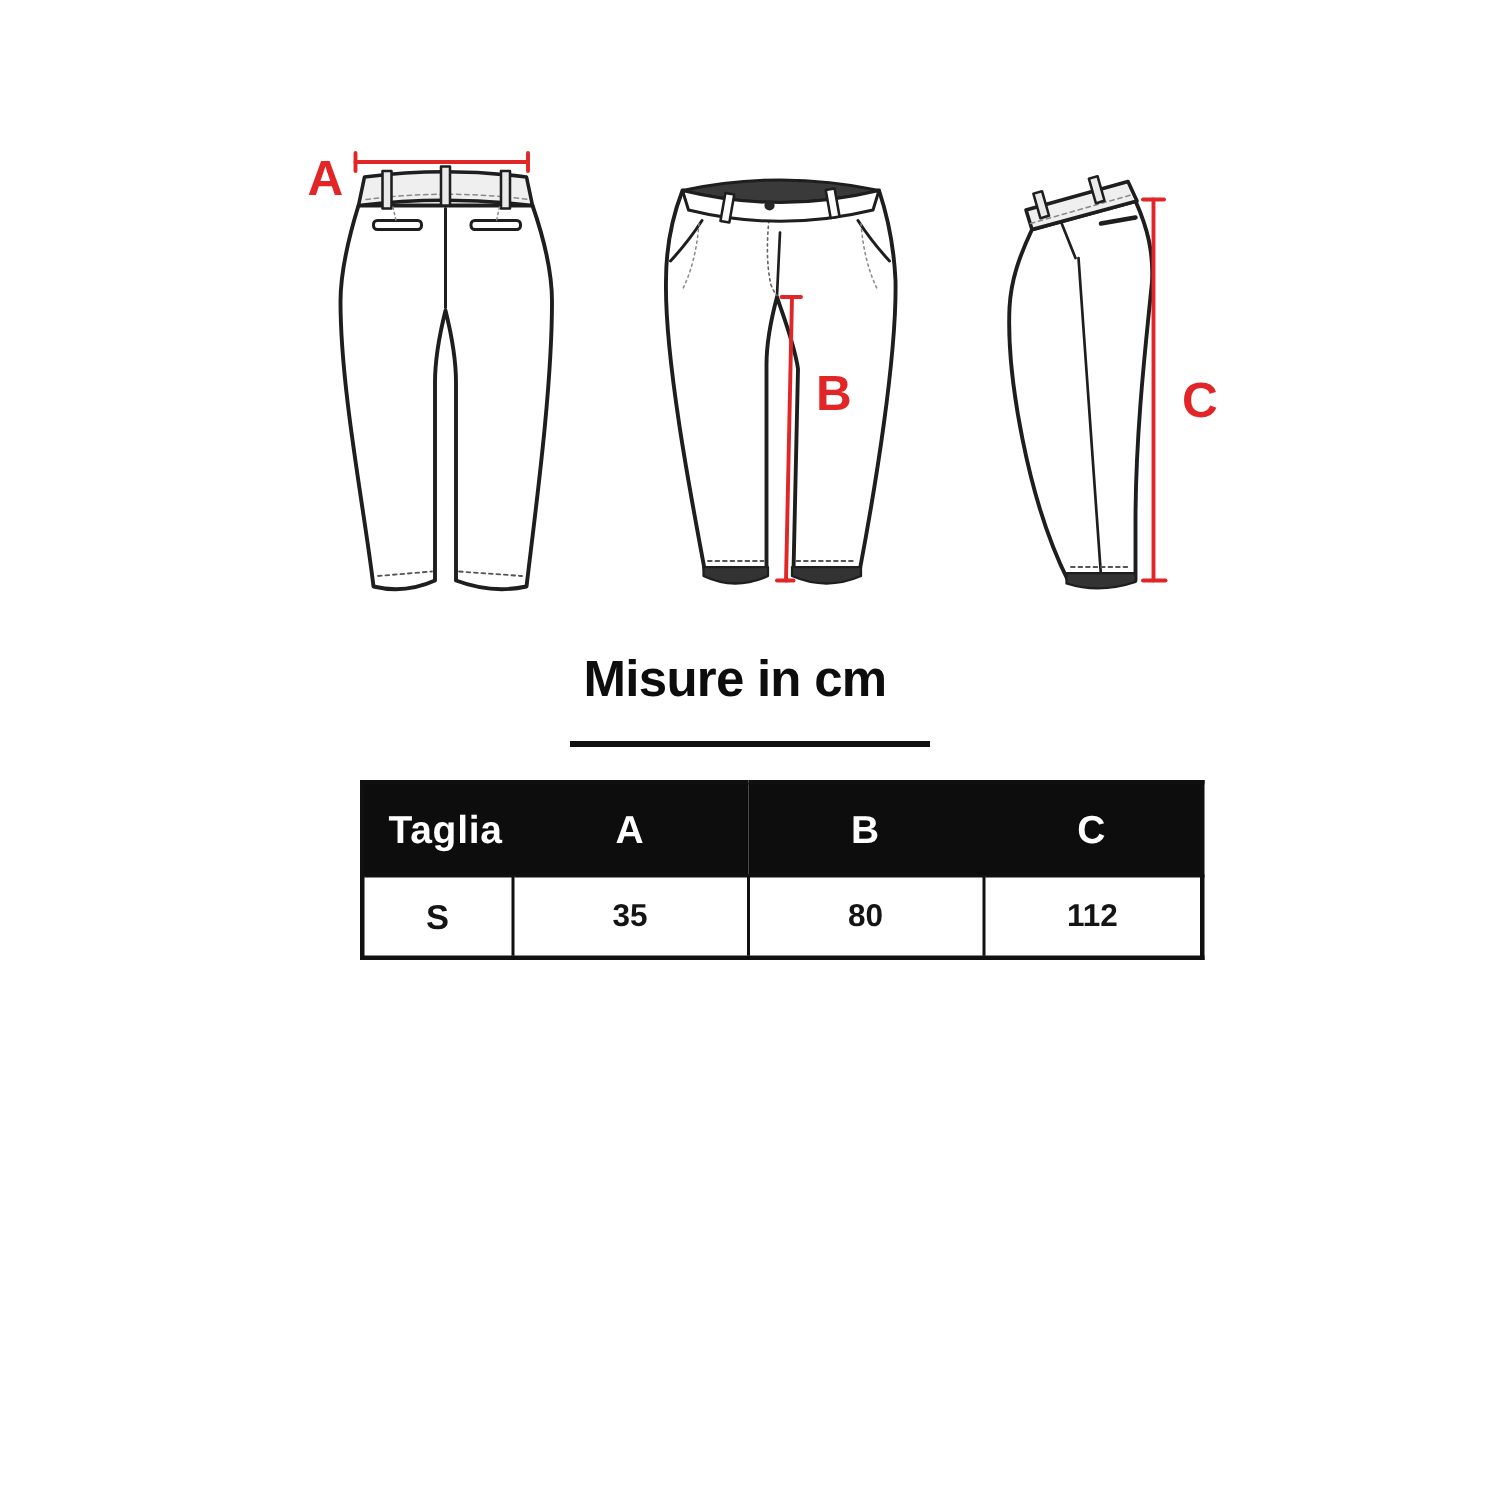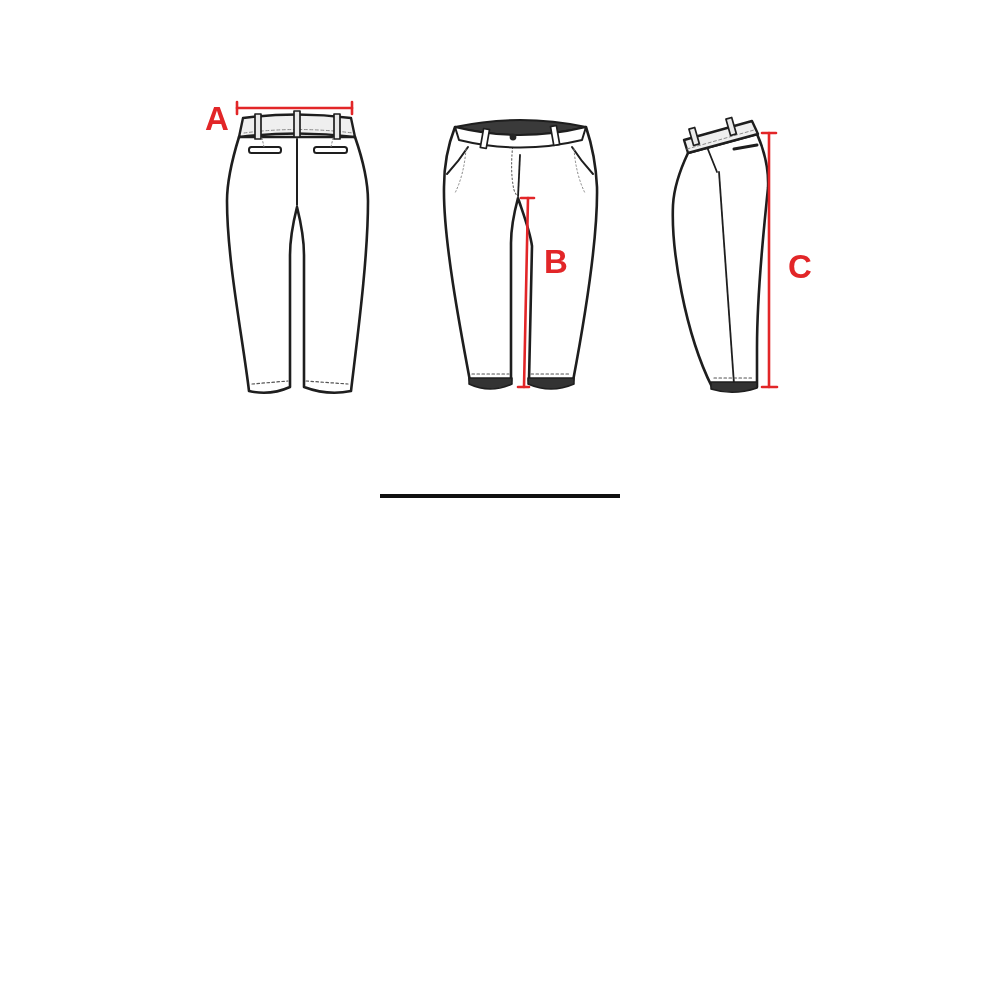--- a/index.html
+++ b/index.html
@@ -146,16 +146,41 @@
     </g>
 
     <g stroke="#e22628" stroke-width="2.6" stroke-linecap="round">
       <line x1="109" y1="25" x2="123" y2="25"></line>
       <line x1="116" y1="25" x2="116" y2="279"></line>
       <line x1="109" y1="279" x2="124" y2="279"></line>
     </g>
     <text class="dim-label" x="147" y="170" text-anchor="middle">C</text>
   </svg>
 
+  <div class="page-title">Misure in cm</div>
   <div class="title-underline"></div>
 
+  <table class="size-table">
+    <colgroup>
+      <col style="width:100px">
+        <col style="width:157px">
+        <col style="width:157px">
+        <col style="width:146px">
+    </colgroup>
+    <thead>
+      <tr>
+        <th class="taglia">Taglia</th>
+        <th>A</th>
+        <th>B</th>
+        <th>C</th>
+      </tr>
+    </thead>
+    <tbody>
+      <tr>
+        <td class="size">S</td>
+        <td>35</td>
+        <td>80</td>
+        <td>112</td>
+      </tr>
+    </tbody>
+  </table>
 
 </div>
 
 </body></html>

